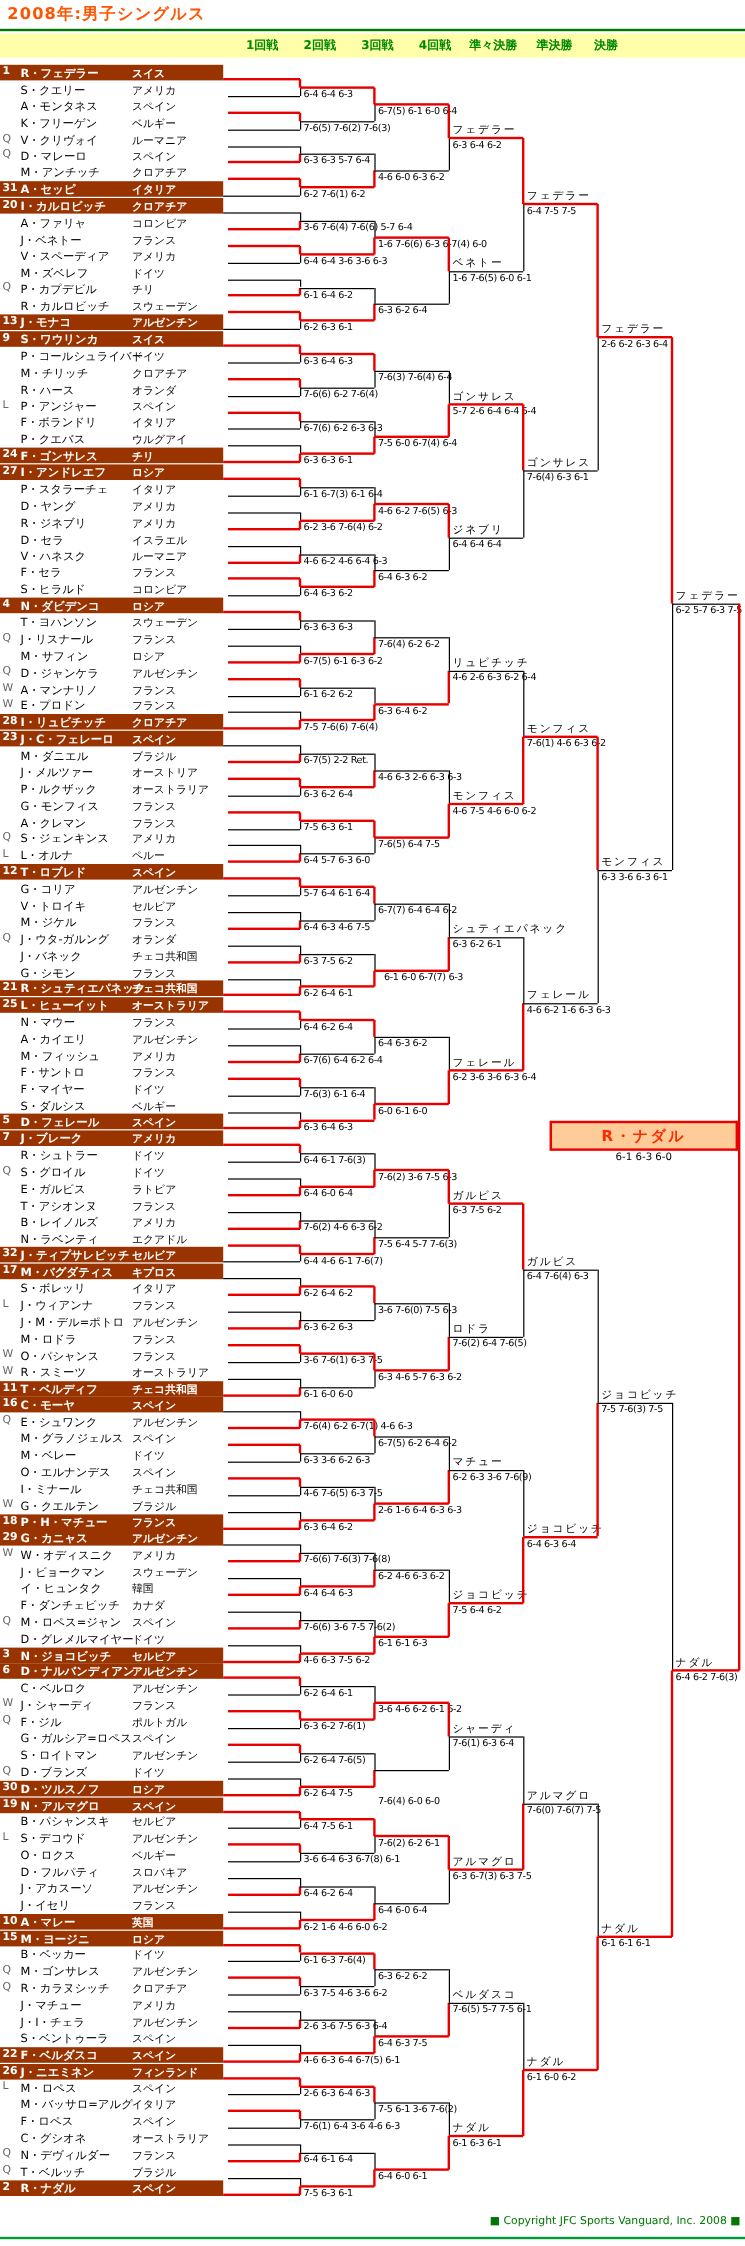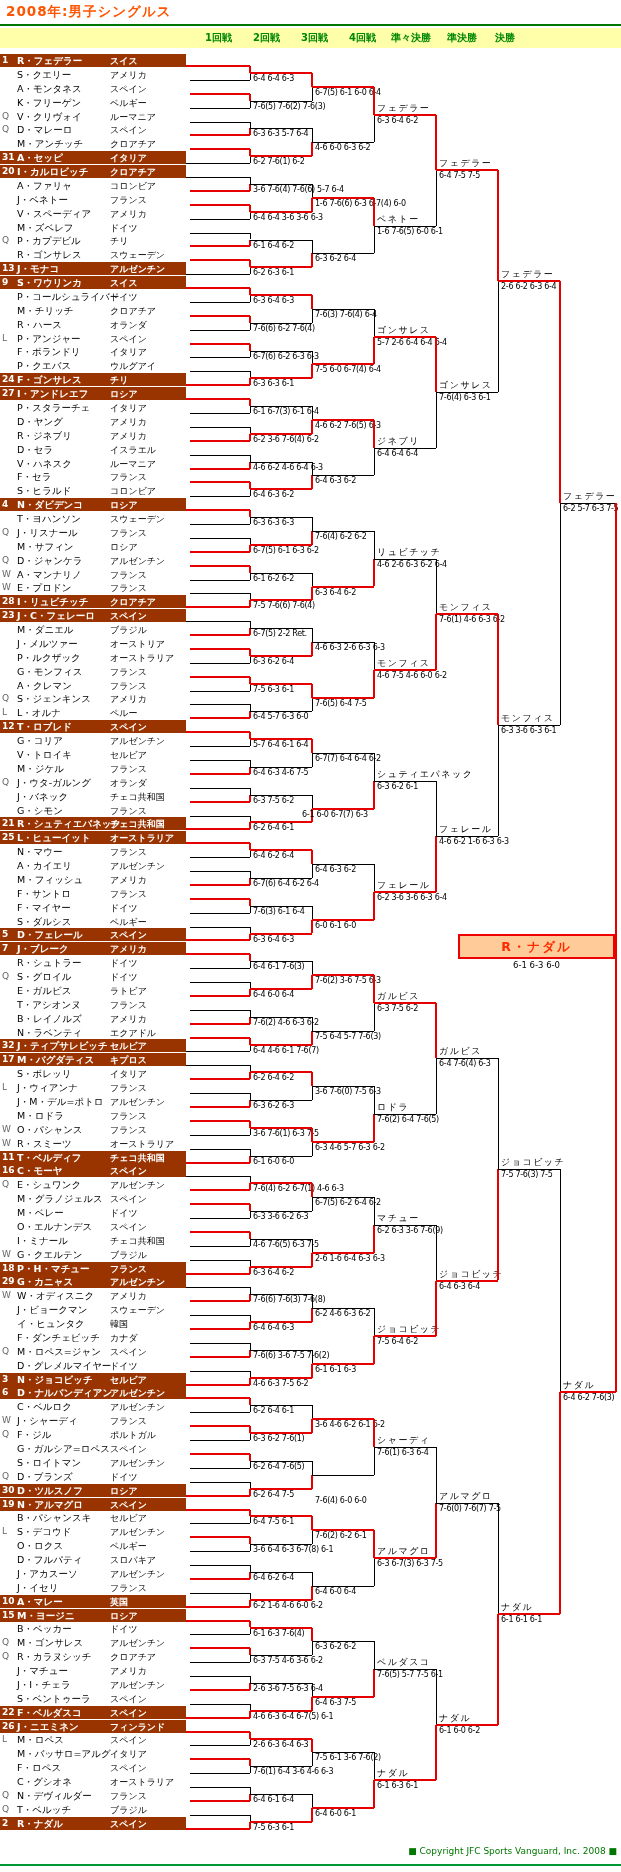--- a/index.html
+++ b/index.html
@@ -86,21 +86,21 @@
       <div class="nm" style="left: 17px; top: 207.68px;">V・スペーディア</div>
       <div class="ct" style="left: 110px; top: 207.68px;">アメリカ</div>
       <div style="position: absolute; left: 190px; top: 218.68px; width: 60px; height: 1px; background: rgb(0, 0, 0);"></div>
       <div class="nm" style="left: 17px; top: 221.56px;">M・ズベレフ</div>
       <div class="ct" style="left: 110px; top: 221.56px;">ドイツ</div>
       <div style="position: absolute; left: 190px; top: 232.56px; width: 60px; height: 1px; background: rgb(0, 0, 0);"></div>
       <div class="tag" style="left: 2px; top: 235.44px;">Q</div>
       <div class="nm" style="left: 17px; top: 235.44px;">P・カプデビル</div>
       <div class="ct" style="left: 110px; top: 235.44px;">チリ</div>
       <div style="position: absolute; left: 190px; top: 245.44px; width: 60px; height: 2px; background: rgb(230, 0, 0);"></div>
-      <div class="nm" style="left: 17px; top: 249.32px;">R・ゴンサレス</div>
+      <div class="nm" style="left: 17px; top: 249.32px;">R・カルロビッチ</div>
       <div class="ct" style="left: 110px; top: 249.32px;">スウェーデン</div>
       <div style="position: absolute; left: 190px; top: 259.32px; width: 60px; height: 2px; background: rgb(230, 0, 0);"></div>
       <div class="bar" style="position: absolute; left: 0px; top: 262.2px; width: 186px; height: 13px;"></div>
       <div class="tag hl" style="left: 2px; top: 263.2px;">13</div>
       <div class="nm hl" style="left: 17px; top: 263.2px;">J・モナコ</div>
       <div class="ct hl" style="left: 110px; top: 263.2px;">アルゼンチン</div>
       <div style="position: absolute; left: 186px; top: 274.2px; width: 64px; height: 1px; background: rgb(0, 0, 0);"></div>
       <div class="bar" style="position: absolute; left: 0px; top: 276.08px; width: 186px; height: 13px;"></div>
       <div class="tag hl" style="left: 2px; top: 277.08px;">9</div>
       <div class="nm hl" style="left: 17px; top: 277.08px;">S・ワウリンカ</div>
@@ -818,21 +818,21 @@
       <div style="position: absolute; left: 312px; top: 697.54px; width: 1px; height: 13.88px; background: rgb(0, 0, 0);"></div>
       <div style="position: absolute; left: 312px; top: 696.54px; width: 62px; height: 2px; background: rgb(230, 0, 0);"></div>
       <div class="sc" style="left: 315px; top: 698.54px;">7-6(5) 6-4 7-5</div>
       <div style="position: absolute; left: 311px; top: 739.18px; width: 2px; height: 13.88px; background: rgb(230, 0, 0);"></div>
       <div style="position: absolute; left: 312px; top: 753.06px; width: 1px; height: 13.88px; background: rgb(0, 0, 0);"></div>
       <div style="position: absolute; left: 312px; top: 753.06px; width: 62px; height: 1px; background: rgb(0, 0, 0);"></div>
       <div class="sc" style="left: 315px; top: 754.06px;">6-7(7) 6-4 6-4 6-2</div>
       <div style="position: absolute; left: 312px; top: 794.7px; width: 1px; height: 13.88px; background: rgb(0, 0, 0);"></div>
       <div style="position: absolute; left: 311px; top: 808.58px; width: 2px; height: 13.88px; background: rgb(230, 0, 0);"></div>
       <div style="position: absolute; left: 312px; top: 807.58px; width: 62px; height: 2px; background: rgb(230, 0, 0);"></div>
-      <div class="sc" style="left: 302px; top: 809.58px;">6-1 6-0 6-7(7) 6-3</div>
+      <div class="sc" style="left: 320px; top: 809.58px;">6-1 6-0 6-7(7) 6-3</div>
       <div style="position: absolute; left: 311px; top: 850.22px; width: 2px; height: 13.88px; background: rgb(230, 0, 0);"></div>
       <div style="position: absolute; left: 312px; top: 864.1px; width: 1px; height: 13.88px; background: rgb(0, 0, 0);"></div>
       <div style="position: absolute; left: 312px; top: 864.1px; width: 62px; height: 1px; background: rgb(0, 0, 0);"></div>
       <div class="sc" style="left: 315px; top: 865.1px;">6-4 6-3 6-2</div>
       <div style="position: absolute; left: 312px; top: 905.74px; width: 1px; height: 13.88px; background: rgb(0, 0, 0);"></div>
       <div style="position: absolute; left: 311px; top: 919.62px; width: 2px; height: 13.88px; background: rgb(230, 0, 0);"></div>
       <div style="position: absolute; left: 312px; top: 918.62px; width: 62px; height: 2px; background: rgb(230, 0, 0);"></div>
       <div class="sc" style="left: 315px; top: 920.62px;">6-0 6-1 6-0</div>
       <div style="position: absolute; left: 312px; top: 961.26px; width: 1px; height: 13.88px; background: rgb(0, 0, 0);"></div>
       <div style="position: absolute; left: 311px; top: 975.14px; width: 2px; height: 13.88px; background: rgb(230, 0, 0);"></div>

